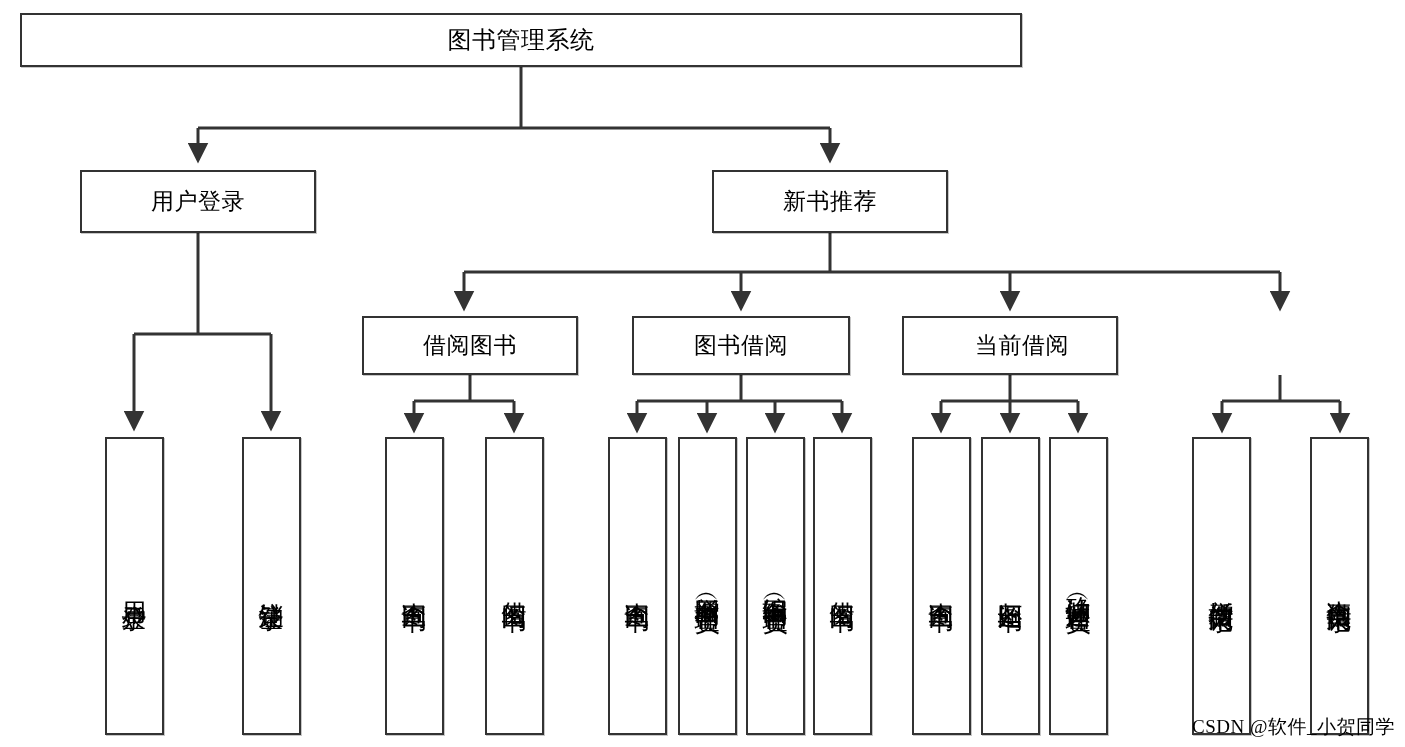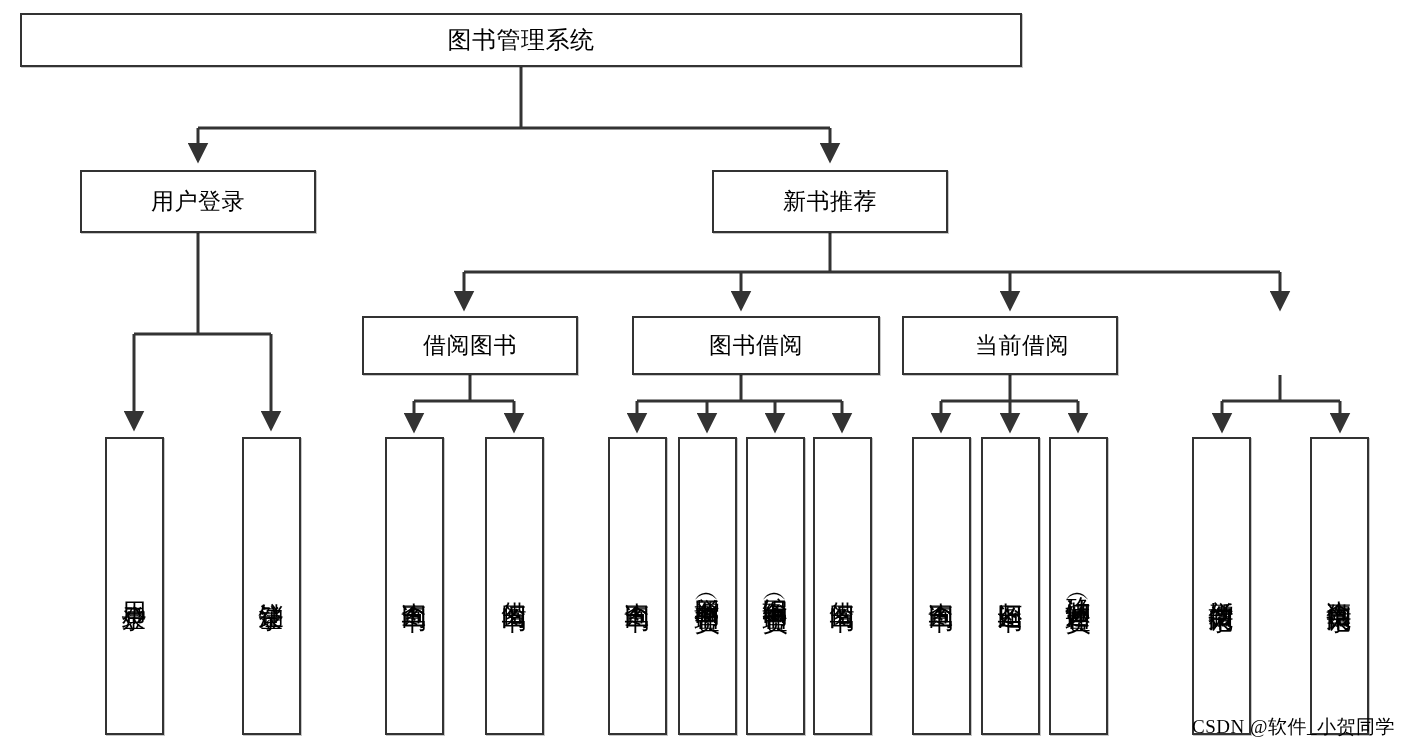--- a/index.html
+++ b/index.html
@@ -127,21 +127,21 @@
   <div class="node node-h" style="left:80px; top:170px; width:236px; height:63px;">
     <span>用户登录</span>
   </div>
   <div class="node node-h" style="left:712px; top:170px; width:236px; height:63px;">
     <span>新书推荐</span>
   </div>
 
   <div class="node node-h" style="left:362px; top:316px; width:216px; height:59px;">
     <span>借阅图书</span>
   </div>
-  <div class="node node-h" style="left:632px; top:316px; width:248px; height:59px;">
+  <div class="node node-h" style="left:632px; top:316px; width:218px; height:59px;">
     <span>图书借阅</span>
   </div>
   <div class="node node-h" style="left:902px; top:316px; width:216px; height:59px;padding-left:24px;">
     <span>当前借阅</span>
   </div>
 
   <div class="node node-v" style="left:105px; top:437px; width:59px; height:298px;">
     <span>用户登录</span>
   </div>
   <div class="node node-v" style="left:242px; top:437px; width:59px; height:298px;">

